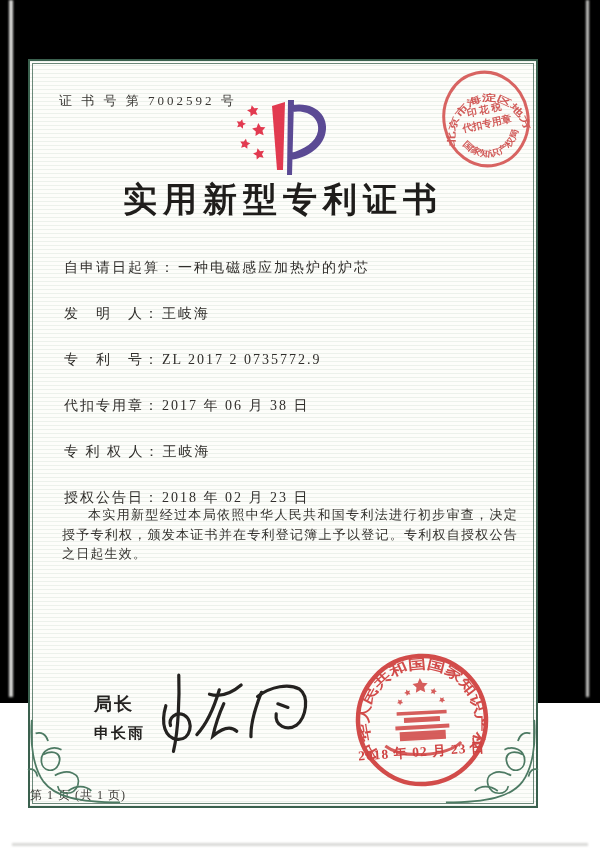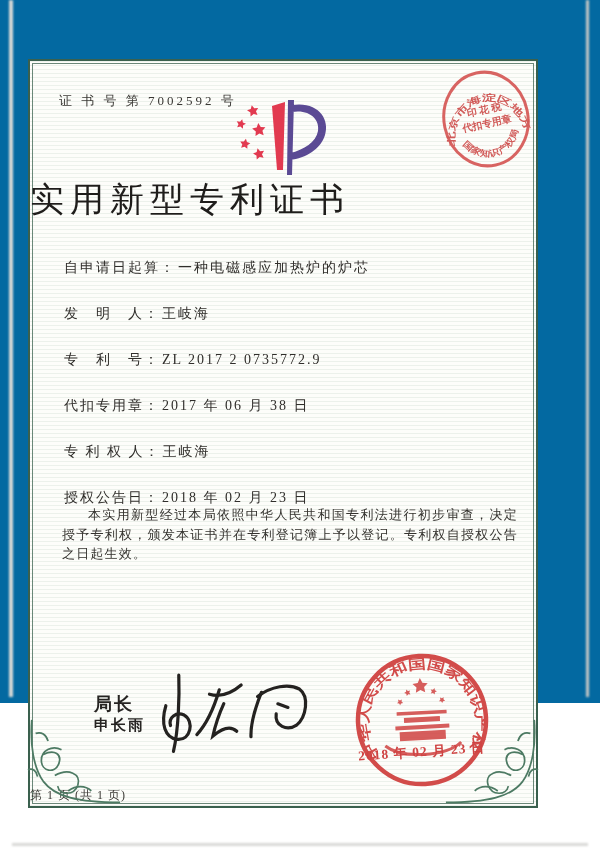--- a/index.html
+++ b/index.html
@@ -4,57 +4,57 @@
 <style>
   :root{
     --frame-green:#3a604e;
     --stamp-red:#cf4342;
     --logo-purple:#5b4a94;
     --logo-red:#e23a50;
     --ink:#2e2c29;
   }
   *{margin:0;padding:0;box-sizing:border-box;}
   html,body{width:600px;height:849px;background:#ffffff;overflow:hidden;}
-  .screen{position:relative;width:600px;height:703px;background:#0369a1;
+  .screen{position:relative;width:600px;height:703px;background:#000000;
           font-family:"Liberation Serif","DejaVu Serif",serif;color:var(--ink);}
   
   .edge-left{position:absolute;left:9px;top:0;bottom:6px;width:4px;background:#d9d9d7;filter:blur(1.2px);}
   .edge-right{position:absolute;left:586px;top:0;bottom:6px;width:3px;background:#c7c7c5;filter:blur(1px);}
   .edge-bottom{position:absolute;left:12px;right:12px;top:843px;height:3px;background:#d8d8d6;filter:blur(1.2px);}
 
   
   .frame{position:absolute;left:28px;top:59px;width:510px;height:749px;
          border:2px solid var(--frame-green);
          background:
            repeating-linear-gradient(0deg, rgba(135,168,144,0.14) 0px, rgba(135,168,144,0.14) 1px, rgba(0,0,0,0) 1px, rgba(0,0,0,0) 4px),
            #fdfdfa;}
   .frame-inner{position:absolute;inset:2px;border:1px solid rgba(58,96,78,0.75);pointer-events:none;}
 
   .cert-no{position:absolute;left:29px;top:31px;font-size:13px;letter-spacing:3px;color:#3a3834;}
 
   .logo{position:absolute;left:202px;top:36px;width:104px;height:84px;}
 
   .tax-stamp{position:absolute;left:402px;top:2px;width:108px;height:112px;opacity:.88;}
 
-  .title{position:absolute;left:0;width:100%;top:116px;text-align:left;
-         font-size:34px;font-weight:400;letter-spacing:6px;color:#1f1d1b;}
+  .title{position:absolute;left:0;width:100%;top:116px;text-align:center;
+         font-size:34px;font-weight:700;letter-spacing:6px;color:#1f1d1b;}
 
   .fields{position:absolute;left:34px;top:198px;width:440px;}
   .field-row{position:absolute;left:0;width:440px;height:20px;font-size:14px;letter-spacing:2px;color:#302e2b;white-space:nowrap;}
   .field-row .lbl{margin-right:2px;}
   .r0{top:0;} .r1{top:46px;} .r2{top:92px;} .r3{top:138px;} .r4{top:184px;} .r5{top:230px;}
 
   .body-text{position:absolute;left:32px;top:444px;width:456px;color:#34322e;
              font-size:13px;line-height:19.5px;letter-spacing:1.2px;}
   .body-text p{text-indent:2em;text-align:justify;}
 
   .signer{position:absolute;left:64px;top:631px;font-family:"Liberation Sans","DejaVu Sans",sans-serif;
           font-weight:700;color:#262422;}
   .signer .s-title{display:block;font-size:18px;letter-spacing:2px;font-family:Liberation Mono, monospace;}
-  .signer .s-name{display:block;font-size:15px;letter-spacing:2px;}
+  .signer .s-name{display:block;font-size:15px;letter-spacing:2px;margin-top:8px;}
 
   .signature{position:absolute;left:118px;top:600px;width:190px;height:96px;}
 
   .office-seal{position:absolute;left:322px;top:589px;width:140px;height:140px;opacity:.92;transform:rotate(-3deg);}
   .seal-date{position:absolute;left:328px;top:681px;width:160px;text-align:left;color:var(--stamp-red);
              font-size:13.5px;font-weight:700;letter-spacing:1px;transform:rotate(-4deg);}
 
   .footer{position:absolute;left:0;width:100%;top:726px;text-align:left;font-size:12px;letter-spacing:1px;color:#3a3834;}
 
   .corner{position:absolute;width:96px;height:96px;}

